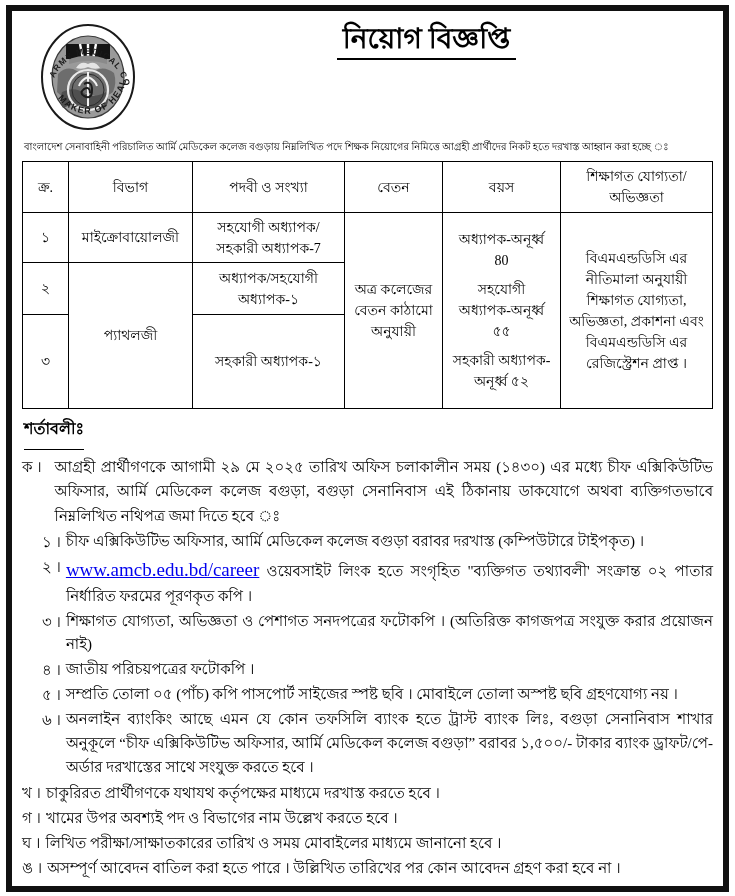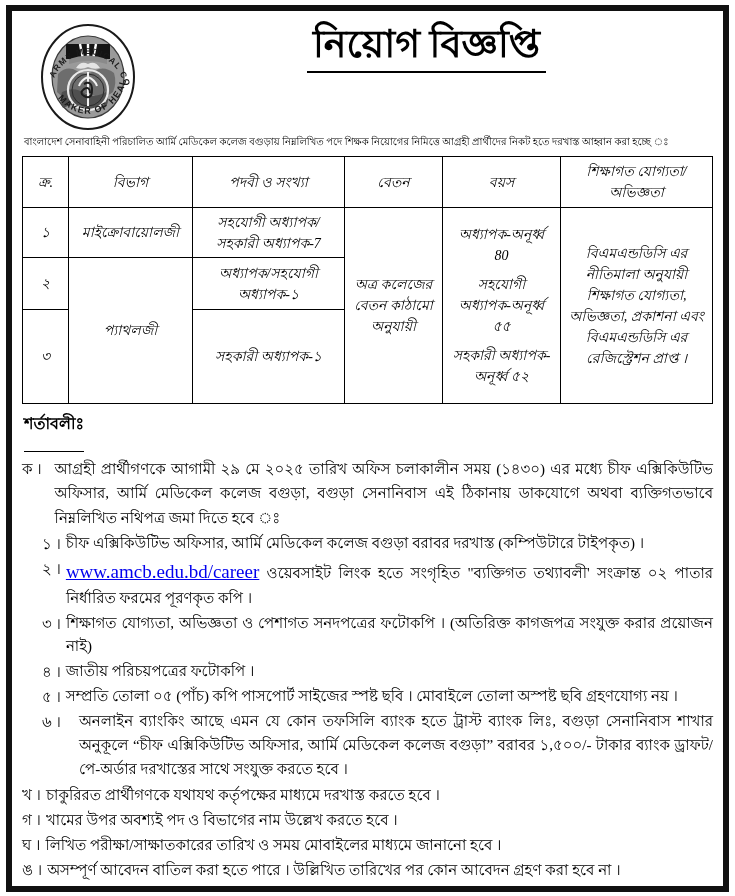--- a/index.html
+++ b/index.html
@@ -57,21 +57,21 @@
     padding-right: 20px;
   }
   .main-title {
     font-size: 30px;
     font-weight: 700;
     line-height: 1.22;
     letter-spacing: .3px;
     white-space: nowrap;
   }
   .sub-title {
-    font-size: 38px;
+    font-size: 28px;
     font-weight: 700;
     line-height: 1.25;
     margin-top: 2px;
     display: inline-block;
     border-bottom: 2px solid #000;
     padding: 0 6px 2px 6px;
     margin-left: 6px;
   }
 
   
@@ -82,21 +82,20 @@
     text-justify: inter-word;
     margin: 2px 2px 6px 2px;
   }
 
   
   table.jobs {
     width: 100%;
     border-collapse: collapse;
     table-layout: fixed;
     font-size: 14px;
-    font-style: italic;
   }
   table.jobs th, table.jobs td {
     border: 1.4px solid #000;
     text-align: center;
     vertical-align: middle;
     padding: 3px 4px;
     line-height: 1.5;
     font-weight: 400;
   }
   table.jobs thead th {
@@ -121,21 +120,21 @@
     margin-top: 7px;
     font-size: 15px;
     line-height: 1.6;
   }
   .cond-head {
     font-weight: 700;
     font-size: 16px;
     display: inline-block;
     border-bottom: 1.6px solid #000;
     margin: 0 0 4px 2px;
-    padding-bottom: 14px;
+    padding-bottom: 7px;
   }
   .para {
     display: flex;
     align-items: flex-start;
     margin: 1px 0 2px 0;
   }
   .marker {
     flex: 0 0 auto;
     white-space: nowrap;
     padding-right: 5px;
@@ -147,21 +146,21 @@
   }
   .para.letter-a .body-text { line-height: 1.63; margin-left: 8px; }
   .numlist {
     margin: 1px 0 2px 0;
   }
   .numlist .para {
     padding-left: 20px;
     margin: 0 0 1px 0;
   }
   .numlist .para .body-text { line-height: 1.58; }
-  .item6 .body-text { padding-left: 0; margin-left: 13px; }
+  .item6 .body-text { padding-left: 0; }
   .lettered .para { margin-bottom: 1px; }
   .url {
     text-decoration: underline;
     font-family: "Liberation Serif", serif;
     font-size: 19px;
   }
 </style>
 </head>
 <body>
 

